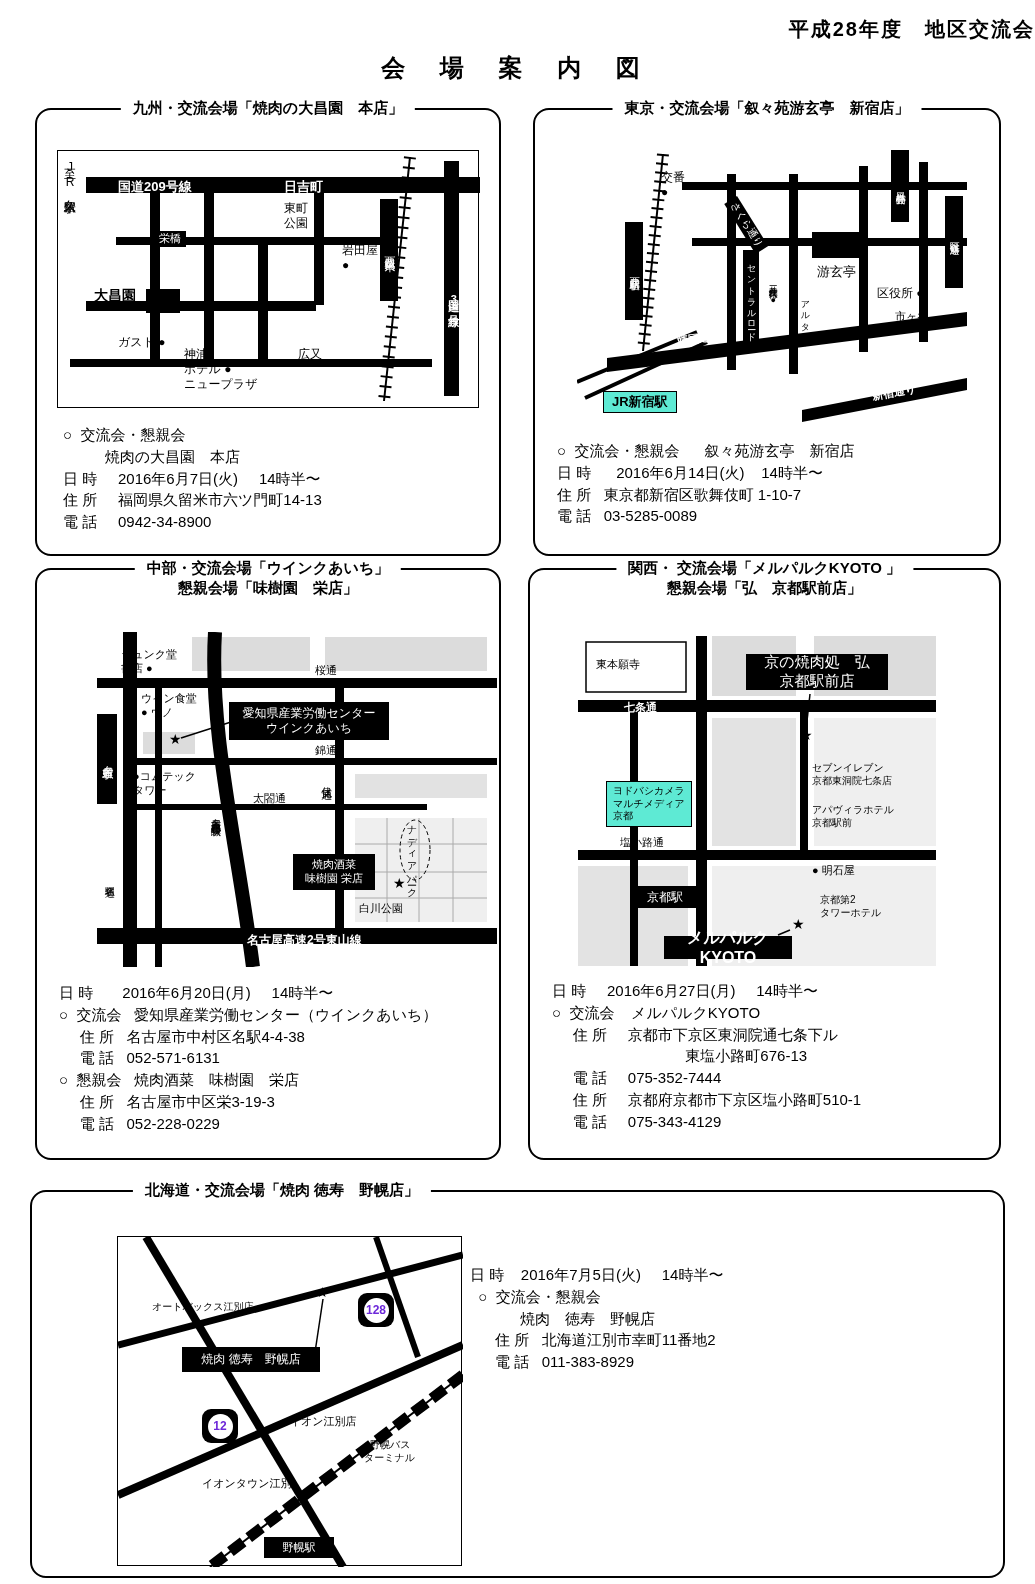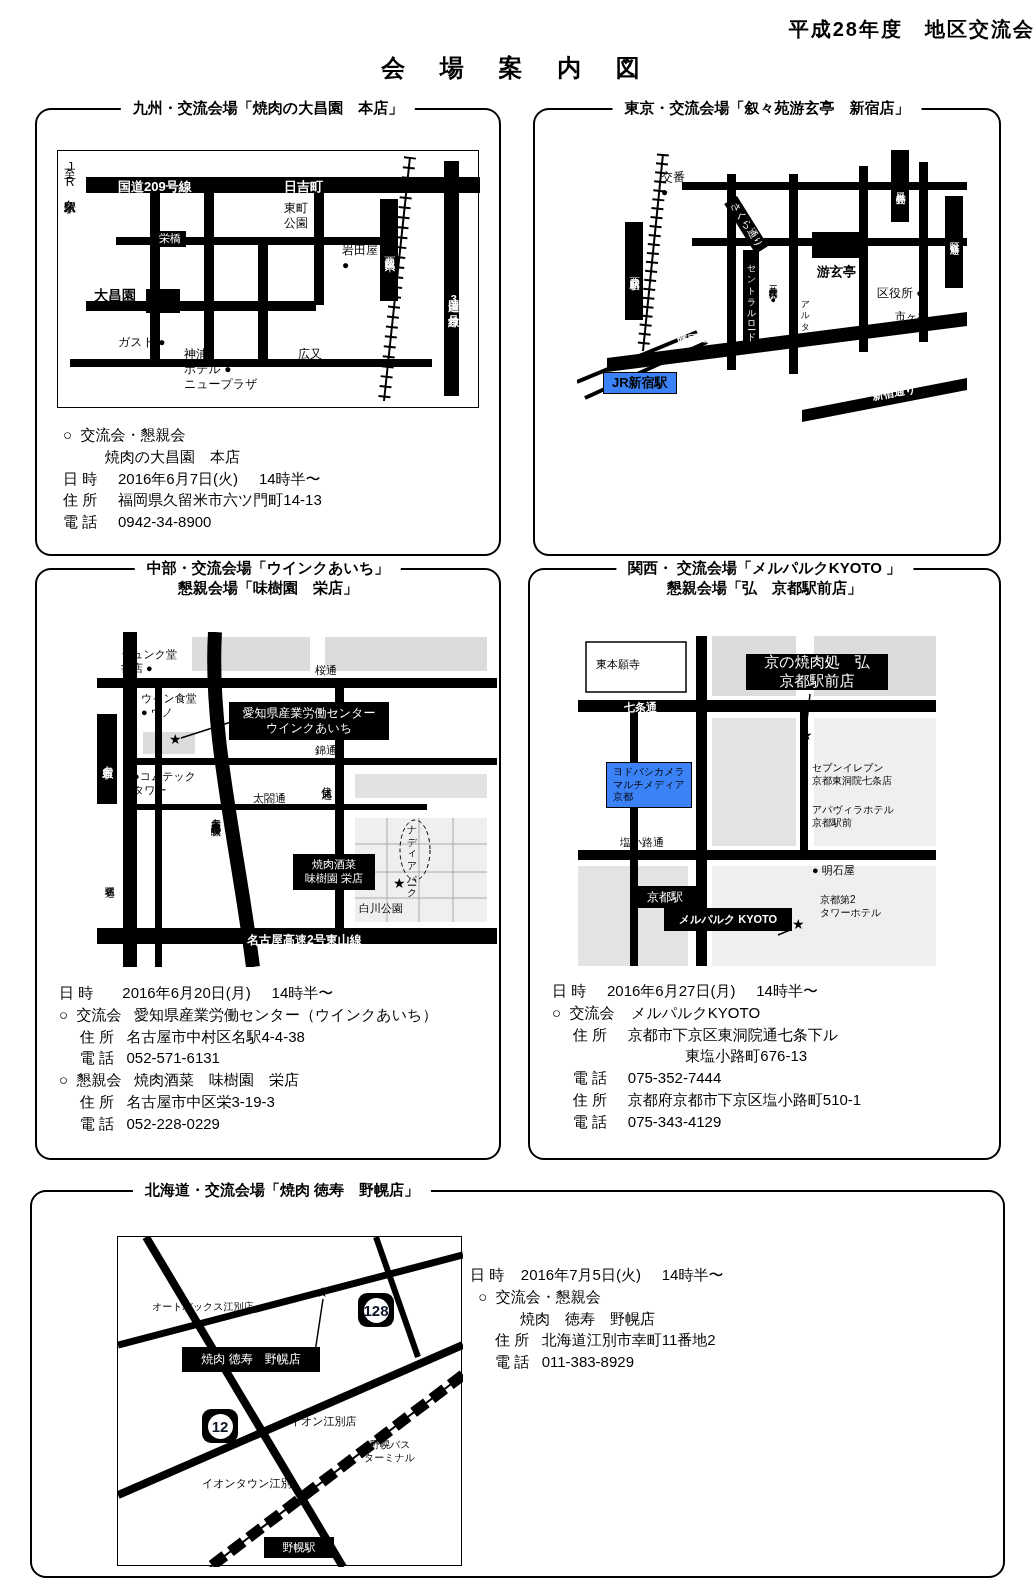--- a/index.html
+++ b/index.html
@@ -13,22 +13,22 @@
   .map { position:absolute; background:#fff; }
   .map svg { position:absolute; left:0; top:0; }
   .lbl { position:absolute; font-size:12px; line-height:1.25; white-space:pre-line; width:max-content; }
   .bbox { background:#000; color:#fff; text-align:center; display:flex; align-items:center; justify-content:center; line-height:1.25; }
   .vtext { writing-mode:vertical-rl; text-orientation:upright; letter-spacing:1px; }
   .wtext { color:#fff; font-weight:700; }
   .star { position:absolute; font-size:14px; line-height:1; }
   .details { position:absolute; font-size:15px; line-height:1.45; }
   .details div { white-space:pre; }
   .shield { position:absolute; width:36px; height:34px; background:#000; border-radius:9px; display:flex; align-items:center; justify-content:center; }
-  .shield-inner { width:25px; height:25px; background:#fff; border-radius:50%; display:flex; align-items:center; justify-content:center; font-size:15px; font-weight:700; color:#0f172a; }
-  .wbox { background:#3b82f6; border:1.5px solid #000; }
+  .shield-inner { width:25px; height:25px; background:#fff; border-radius:50%; display:flex; align-items:center; justify-content:center; font-size:12px; font-weight:700; color:#6d28d9; }
+  .wbox { background:#5eead4; border:1.5px solid #000;margin-top:19px; }
 </style>
 </head>
 <body>
 
 <div class="page">
 
   <div class="title1">平成28年度　地区交流会</div>
   <div class="title2">会 場 案 内 図</div>
 
   <div class="vbox" style="left:35px; top:108px; width:466px; height:448px;">
@@ -94,31 +94,37 @@
         <rect x="282" y="20" width="9" height="186" fill="#000"></rect>
         <rect x="342" y="16" width="9" height="180" fill="#000"></rect>
         <rect x="235" y="86" width="50" height="26" fill="#000"></rect>
       </svg>
       <span class="lbl bbox vtext" style="left:48px; top:76px; width:18px; height:98px; font-size:10px;">西武新宿駅</span>
       <span class="lbl" style="left:84px; top:24px;">交番
 ●</span>
       <span class="lbl bbox vtext" style="left:314px; top:4px; width:18px; height:72px; font-size:10px;">風林会館</span>
       <span class="lbl bbox vtext" style="left:368px; top:50px; width:18px; height:92px; font-size:10px;">区役所通り</span>
       <span class="lbl bbox" style="left:160px; top:50px; padding:1px 4px; font-size:10px; transform:rotate(58deg); transform-origin:left top;">さくら通り</span>
-      <span class="lbl" style="left:240px; top:118px; font-size:13px; font-weight:700;">游玄亭</span>
+      <span class="lbl" style="left:240px; top:118px; font-size:13px; font-weight:400;">游玄亭</span>
       <span class="lbl" style="left:300px; top:140px;">区役所 ●</span>
       <span class="lbl" style="left:318px; top:164px; font-size:11px;">市ヶ谷→</span>
       <span class="lbl bbox vtext" style="left:166px; top:104px; width:16px; height:96px; font-size:9px;">セントラルロード</span>
       <span class="lbl vtext" style="left:190px; top:132px; font-size:9px;">三井住友銀行 ●</span>
       <span class="lbl vtext" style="left:222px; top:148px; font-size:9px;">アルタ ●</span>
       <span class="lbl wtext" style="left:100px; top:186px; font-size:11px; transform:rotate(-6deg);">靖国通り</span>
       <span class="lbl wtext" style="left:295px; top:240px; font-size:11px; transform:rotate(-10deg);">新宿通り</span>
       <span class="lbl wbox" style="left:26px; top:226px; padding:2px 8px; font-size:13px; font-weight:700;">JR新宿駅</span>
     </div>
 
+    <div class="details" style="left:22px; top:330px;">
+      <div>○  交流会・懇親会      叙々苑游玄亭　新宿店</div>
+      <div>日 時      2016年6月14日(火)    14時半〜</div>
+      <div>住 所   東京都新宿区歌舞伎町 1-10-7</div>
+      <div>電 話   03-5285-0089</div>
+    </div>
   </div>
 
   <div class="vbox" style="left:35px; top:568px; width:466px; height:592px;">
     <div class="vbox-header">中部・交流会場「ウインクあいち」
 懇親会場「味樹園　栄店」</div>
 
     <div class="map" style="left:60px; top:62px; width:400px; height:335px;">
       <svg width="400" height="335" viewBox="0 0 400 335">
         <rect x="95" y="5" width="118" height="34" fill="#dcdcdc"></rect>
         <rect x="228" y="5" width="162" height="34" fill="#dcdcdc"></rect>
@@ -208,21 +214,21 @@
 京都</span>
       <span class="lbl" style="left:234px; top:126px; font-size:10px;">セブンイレブン
 京都東洞院七条店</span>
       <span class="lbl" style="left:234px; top:168px; font-size:10px;">アパヴィラホテル
 京都駅前</span>
       <span class="lbl" style="left:42px; top:200px; font-size:11px;">塩小路通</span>
       <span class="lbl" style="left:234px; top:228px; font-size:11px;">● 明石屋</span>
       <span class="lbl bbox" style="left:52px; top:250px; width:70px; height:22px; font-size:12px;">京都駅</span>
       <span class="lbl" style="left:242px; top:258px; font-size:10px;">京都第2
 タワーホテル</span>
-      <span class="lbl bbox" style="left:86px; top:272px; width:128px; height:23px; font-size:11px; font-weight:700;">メルパルク KYOTO</span>
+      <span class="lbl bbox" style="left:86px; top:300px; width:128px; height:23px; font-size:16px; font-weight:700;">メルパルク KYOTO</span>
       <span class="star" style="left:214px; top:281px;">★</span>
     </div>
 
     <div class="details" style="left:22px; top:410px;">
       <div>日 時     2016年6月27日(月)     14時半〜</div>
       <div>○  交流会    メルパルクKYOTO</div>
       <div>     住 所     京都市下京区東洞院通七条下ル</div>
       <div>                                東塩小路町676-13</div>
       <div>     電 話     075-352-7444</div>
       <div>     住 所     京都府京都市下京区塩小路町510-1</div>

